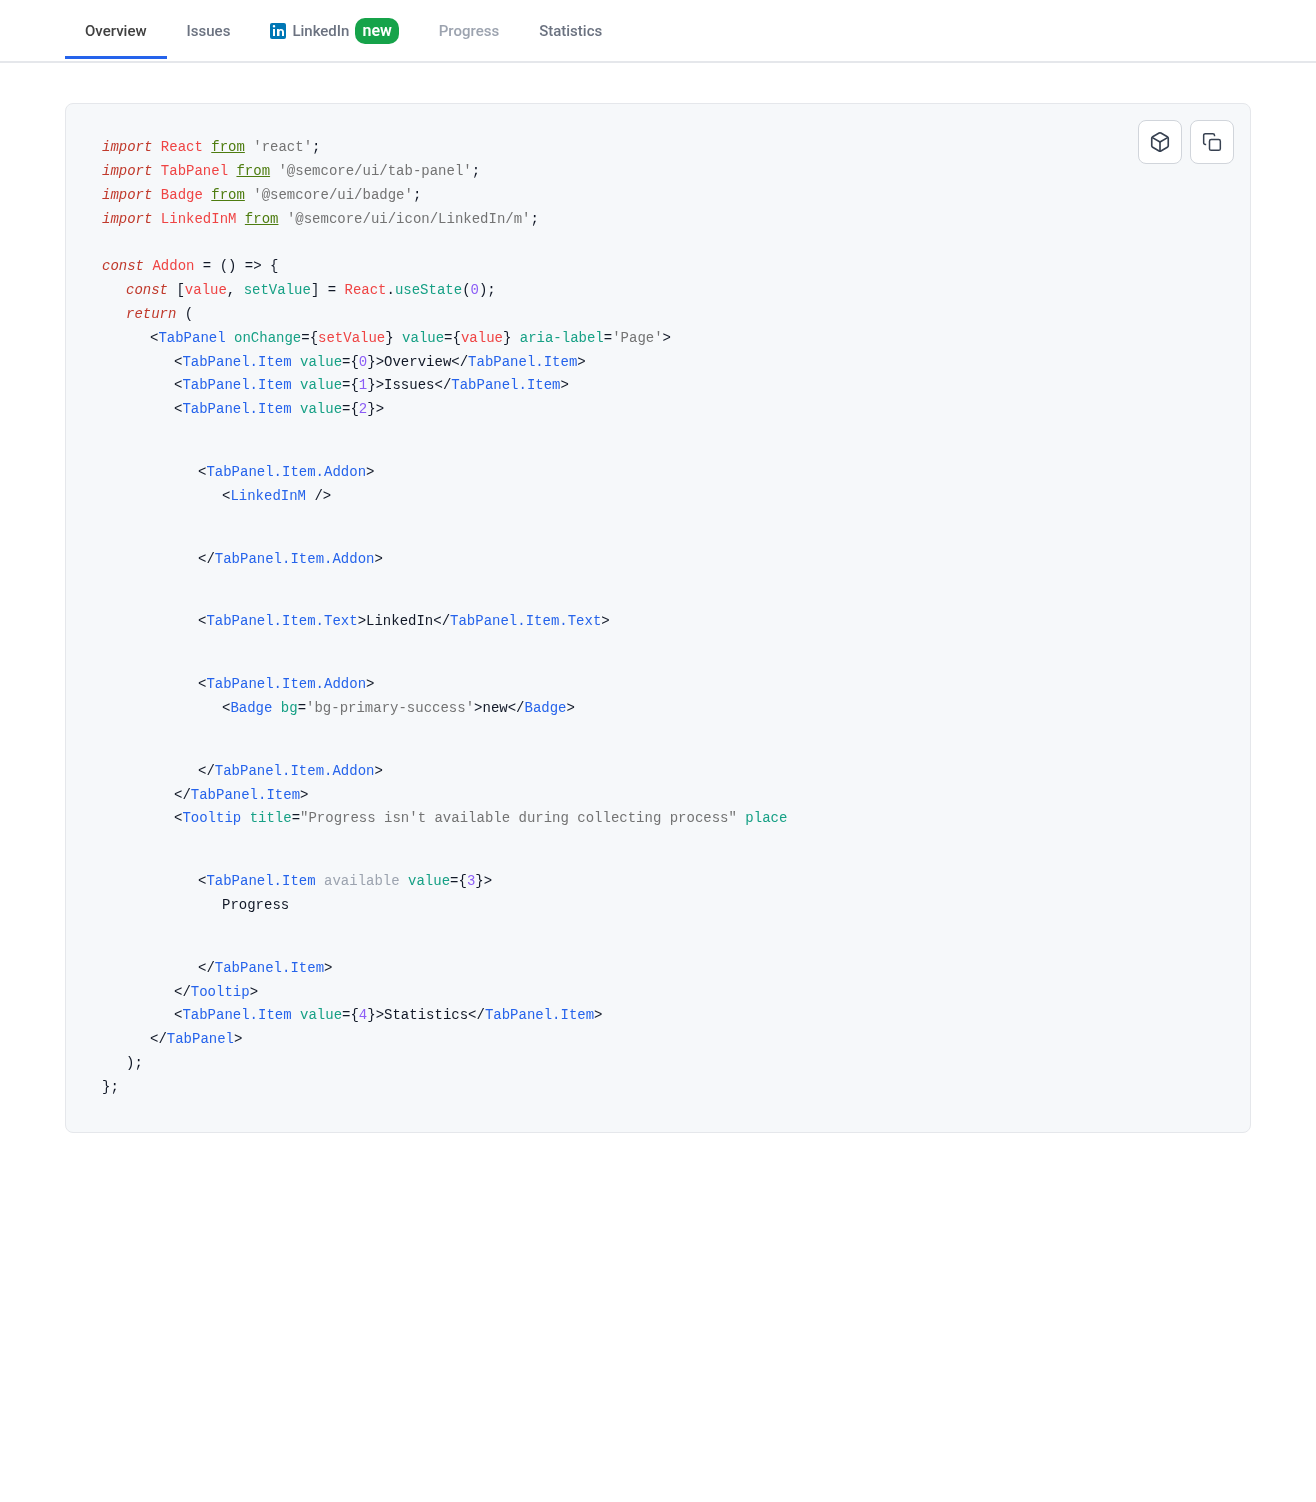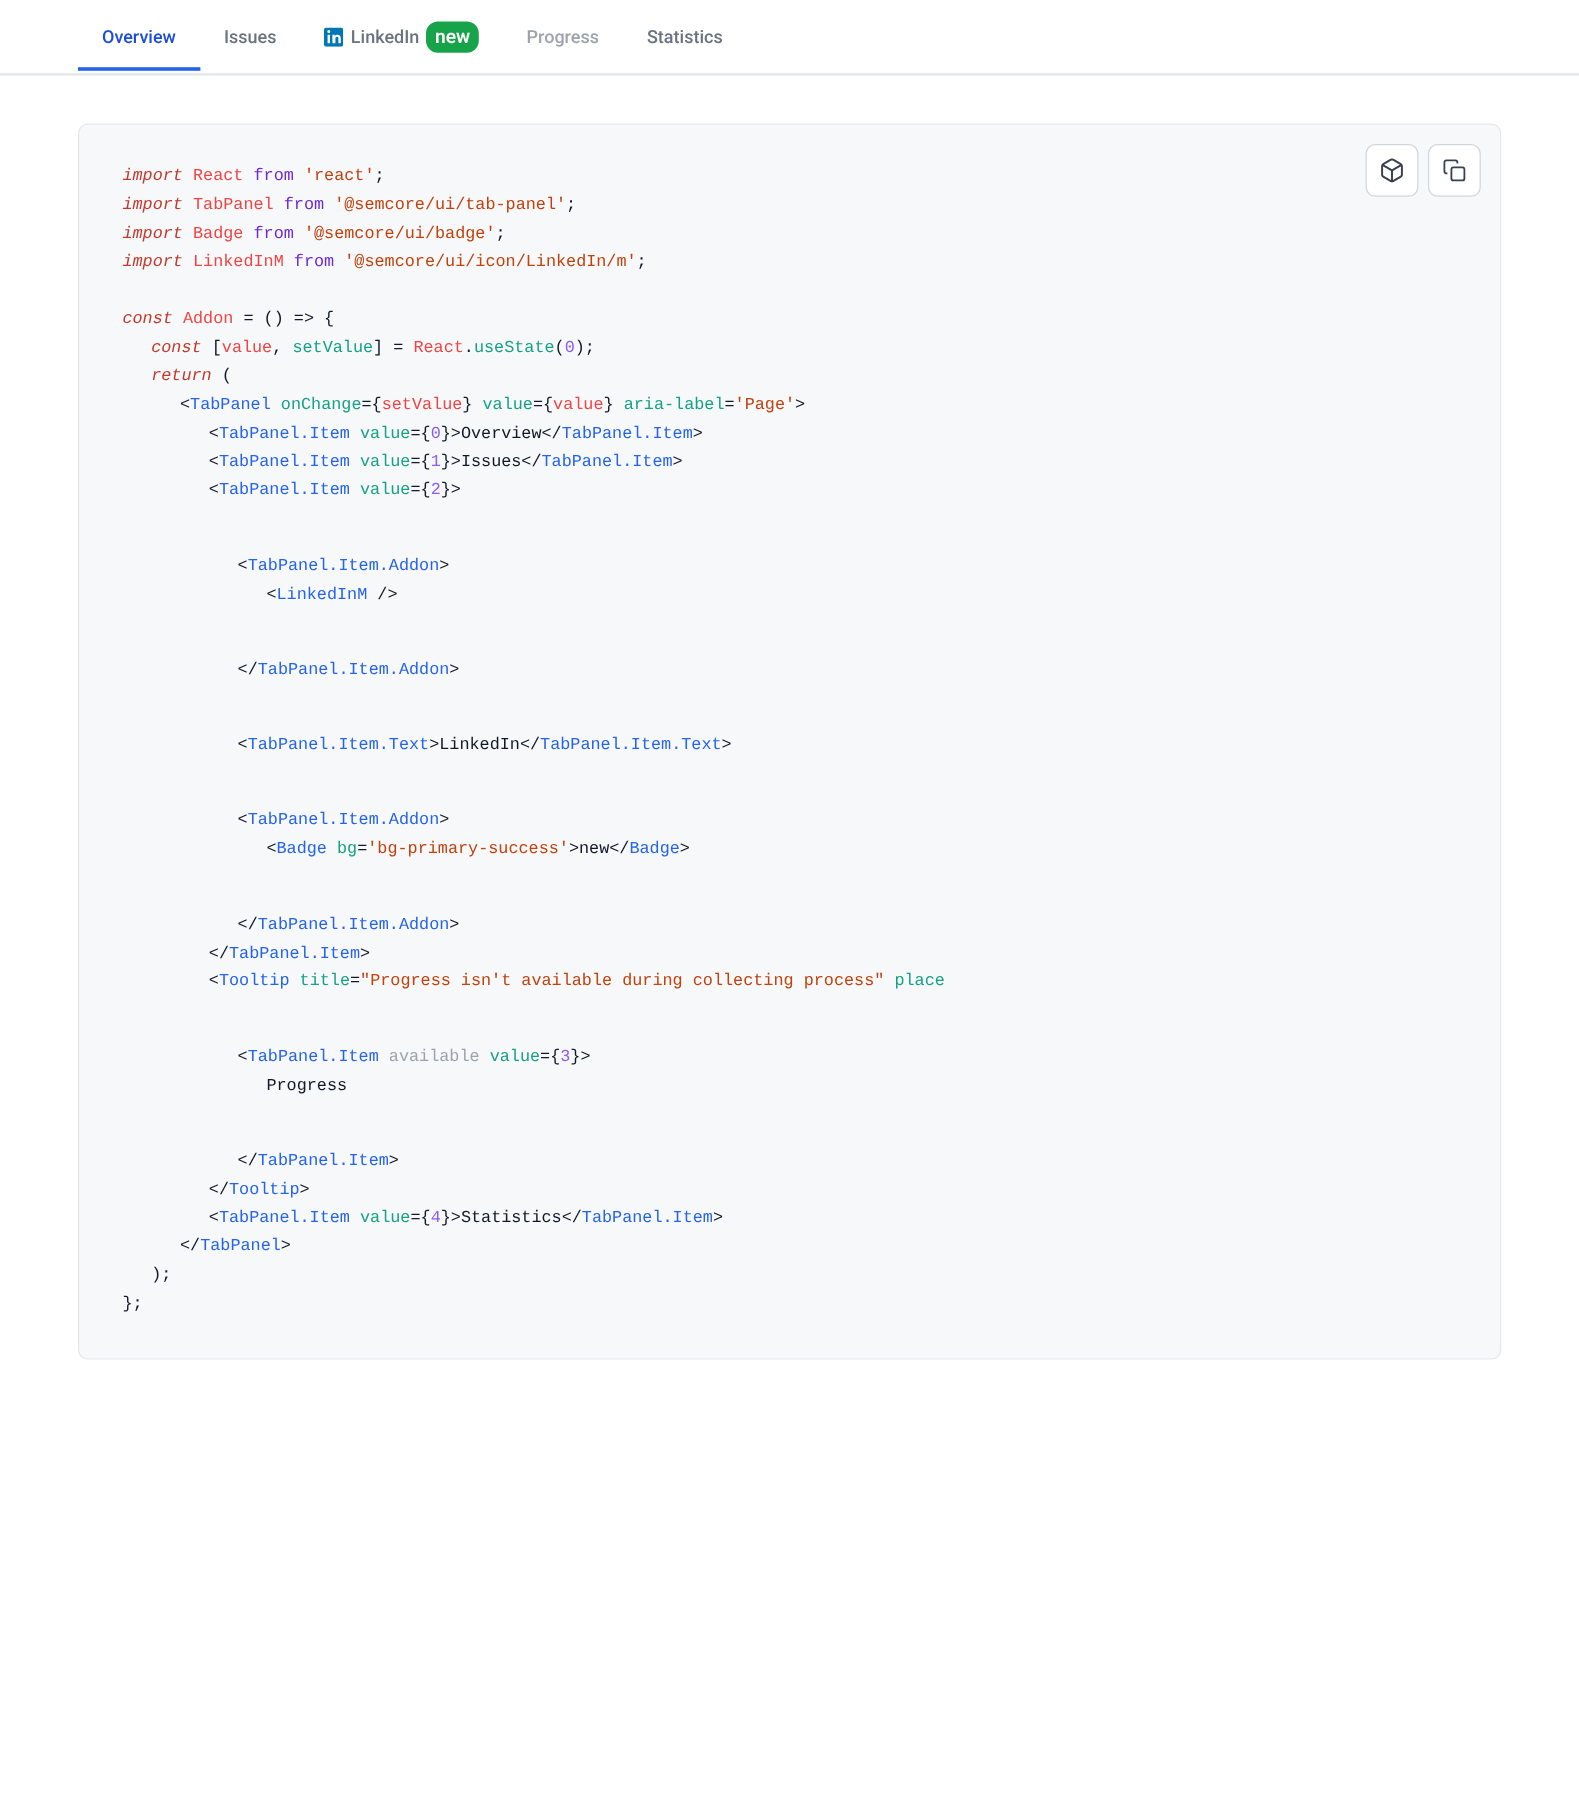--- a/index.html
+++ b/index.html
@@ -34,21 +34,21 @@
       font-size: 15px;
       font-weight: 500;
       color: #6b7280;
       cursor: pointer;
       border-bottom: 3px solid transparent;
       margin-bottom: -2px;
       white-space: nowrap;
     }
 
     .tab-item.active {
-      color: #1d4ed8;
+      color: #404040;
       border-bottom: 3px solid #2563eb;
     }
 
     .tab-item.disabled {
       color: #9ca3af;
       cursor: not-allowed;
     }
 
     .tab-badge {
       background: #16a34a;
@@ -101,22 +101,22 @@
       align-items: center;
       justify-content: center;
       cursor: pointer;
       color: #374151;
       font-size: 18px;
     }
 
     
     .kw { color: #c0392b; font-style: italic; }        
     .id { color: #ef4444; }                             
-    .fr { color: #6d28d9; }                             
-    .str { color: #c2410c; }                            
+    .fr { color: #4d7c0f; text-decoration: underline; }                             
+    .str { color: #737373; }                            
     .tag { color: #2563eb; }                            
     .attr { color: #16a085; }                           
     .val { color: #8b5cf6; }                            
     .plain { color: #111827; }
     .disabled-txt { color: #9ca3af; }
 
     .code-line {
       white-space: pre;
       display: block;
     }

